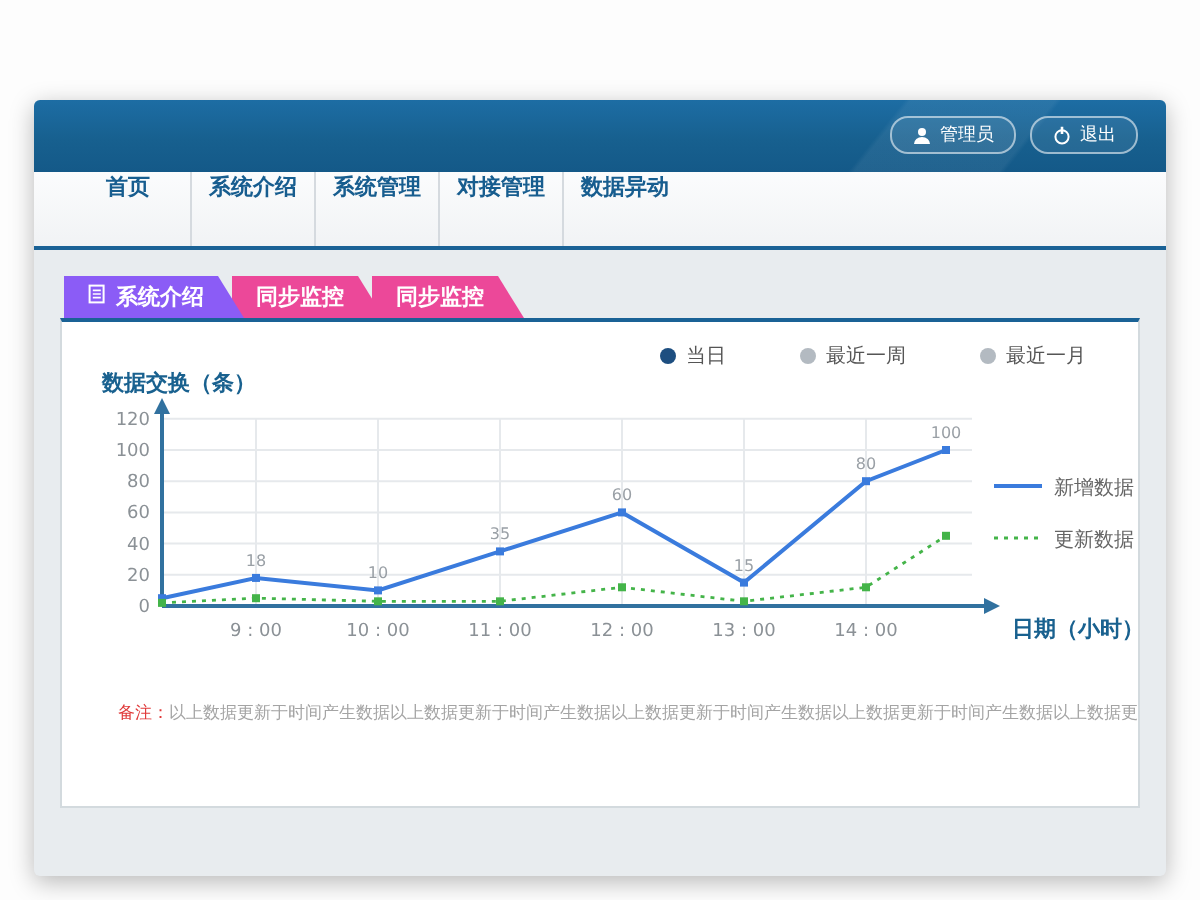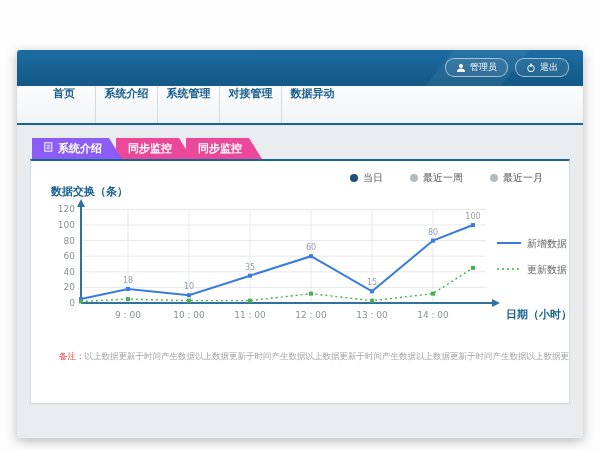--- a/index.html
+++ b/index.html
@@ -42,21 +42,21 @@
   .tabs { display:flex; margin-left:2px; height:21px; }
   .tab { height:21px; padding:0 20px 0 12px; display:flex; align-items:center; gap:5px;
     color:#fff; font-size:11px; font-weight:bold; cursor:pointer;
     clip-path:polygon(0 0, calc(100% - 13px) 0, 100% 100%, 0 100%); margin-right:-6px; }
   .tab.active { background:#8b5cf6; z-index:2; }
   .tab.inactive { background:#ec4899; }
 
   .card { background:#fff; border:1px solid #d3dade; border-top:2px solid #1a6296;
     min-height:245px; position:relative; }
 
-  .filters { display:flex; justify-content:flex-end; gap:27px; padding:10px 26px 0 0;
+  .filters { display:flex; justify-content:flex-end; gap:37px; padding:10px 26px 0 0;
     height:24px; align-items:center; }
   .radio-opt { display:flex; align-items:center; gap:5px; font-size:10px; color:#555; cursor:pointer; }
   .radio-dot { width:8px; height:8px; border-radius:50%; background:#b3bac1; }
   .radio-dot.sel { background:#1d4e80; }
 
   .chart-wrap { padding:0 0 0 14px; }
   svg text { font-family:"DejaVu Sans","Liberation Sans",sans-serif; }
 
   .note { margin:20px 0 0 28px; font-size:8.5px; color:#a4a4a4; white-space:nowrap; overflow:hidden; }
   .note-label { color:#e03a3a; }

